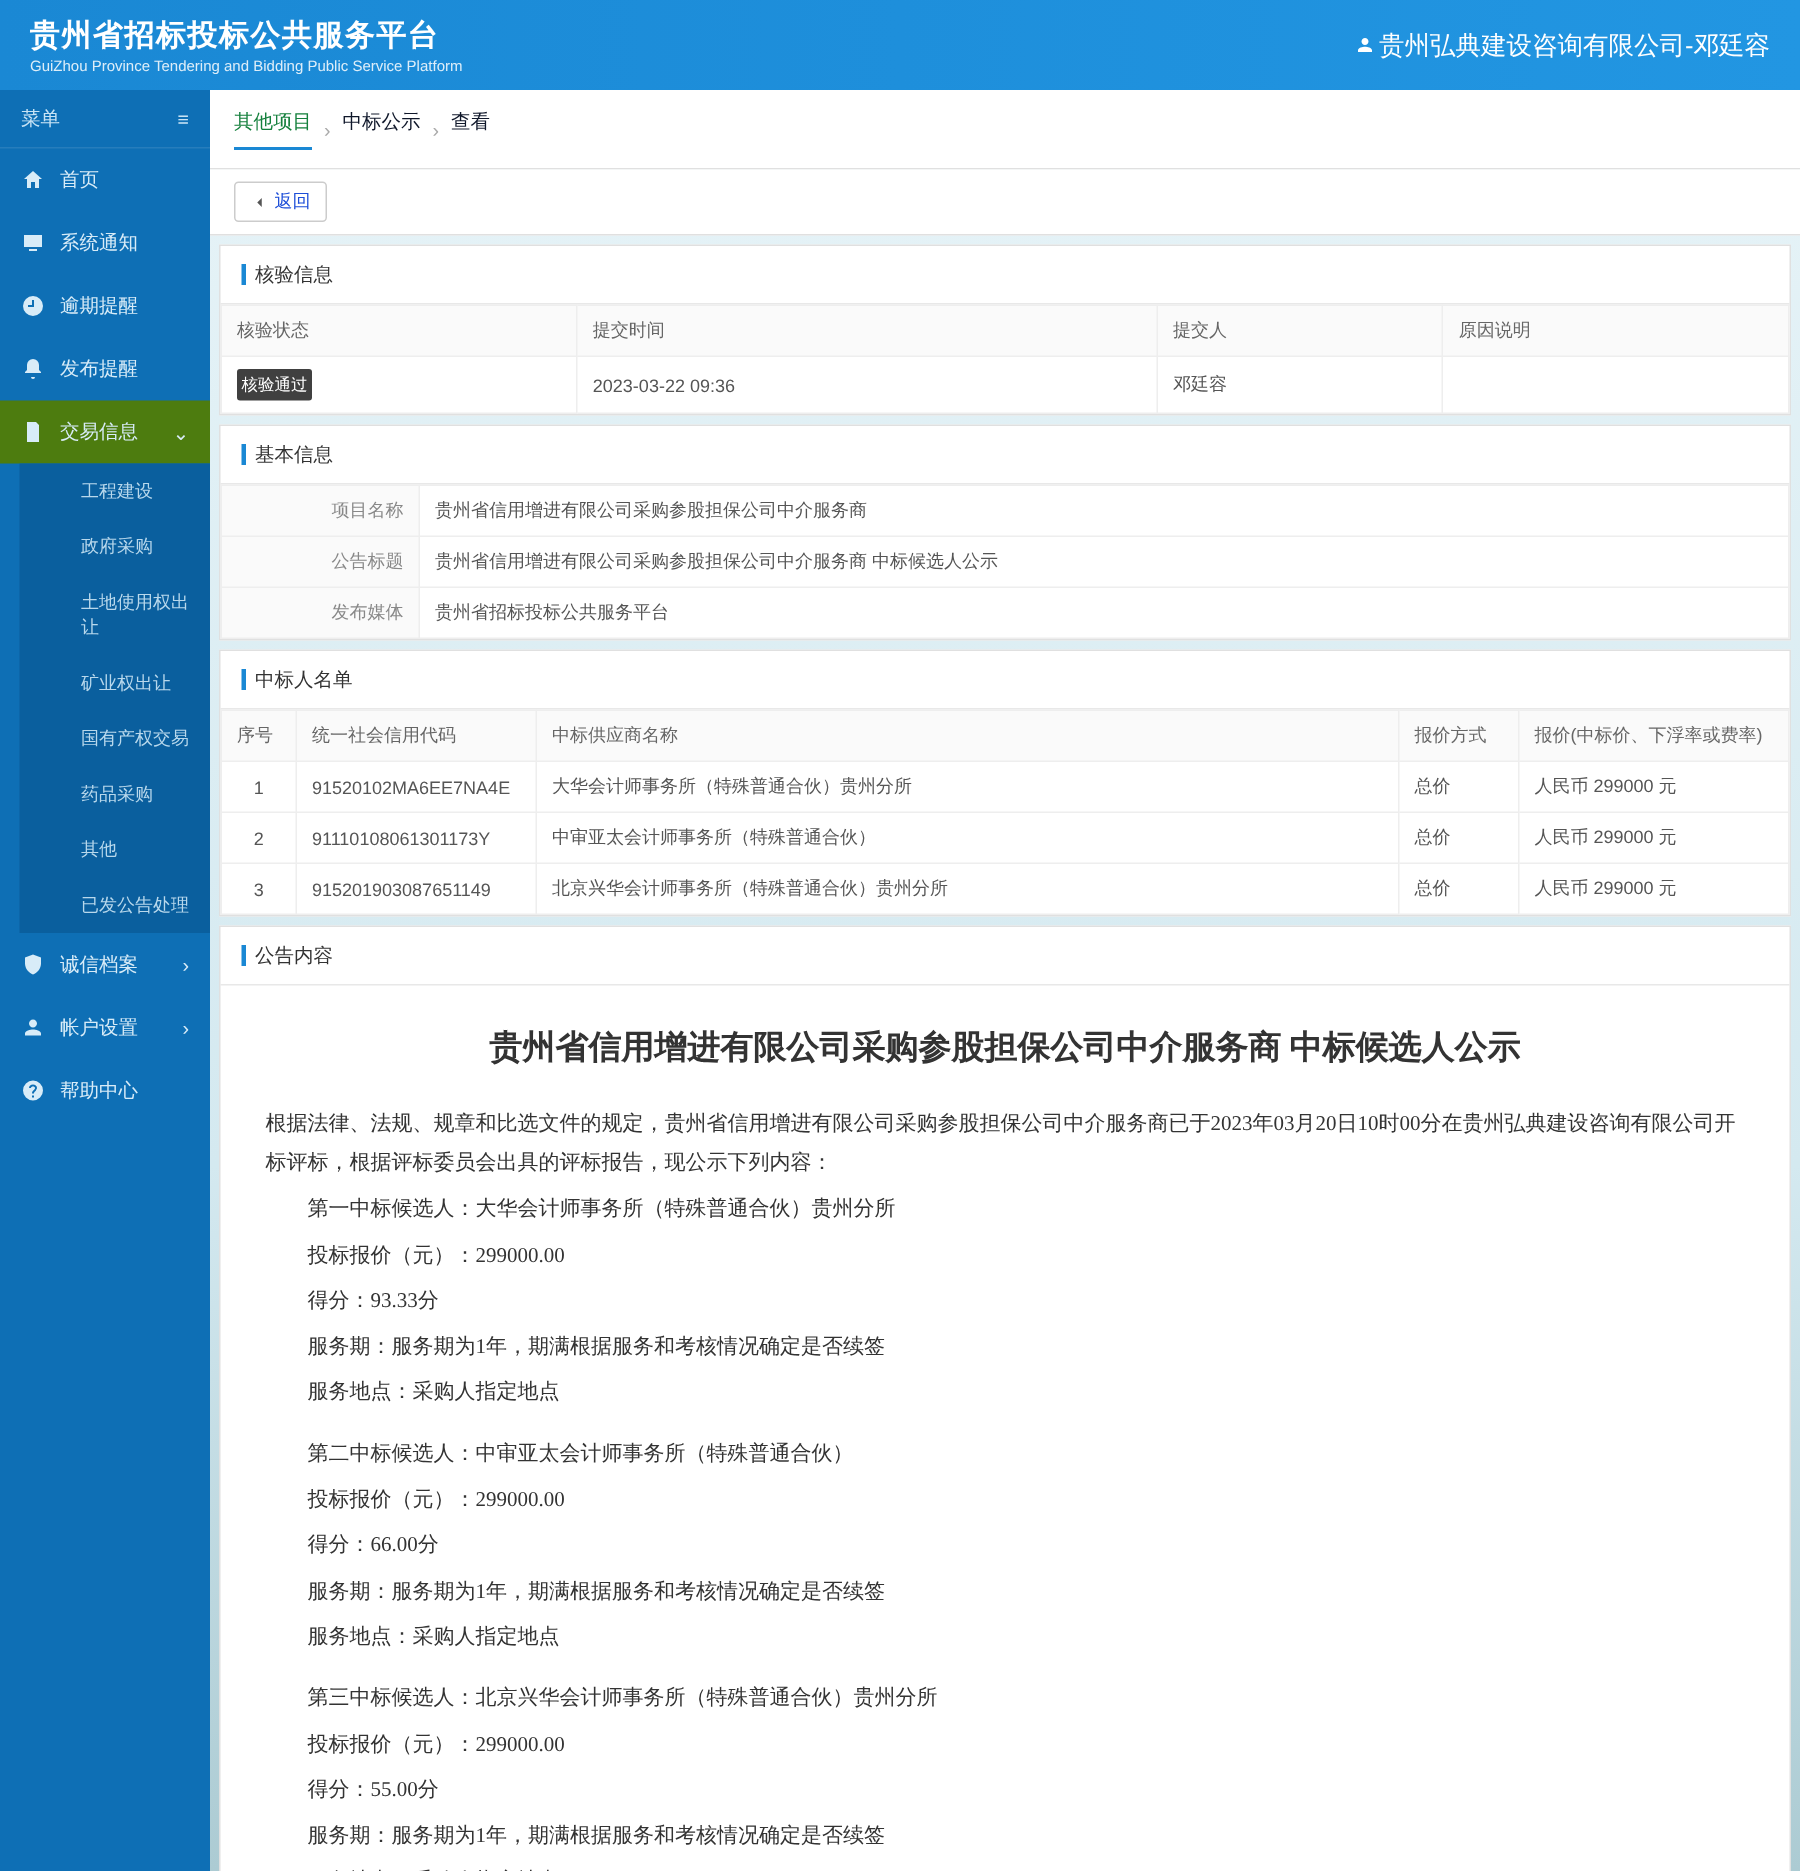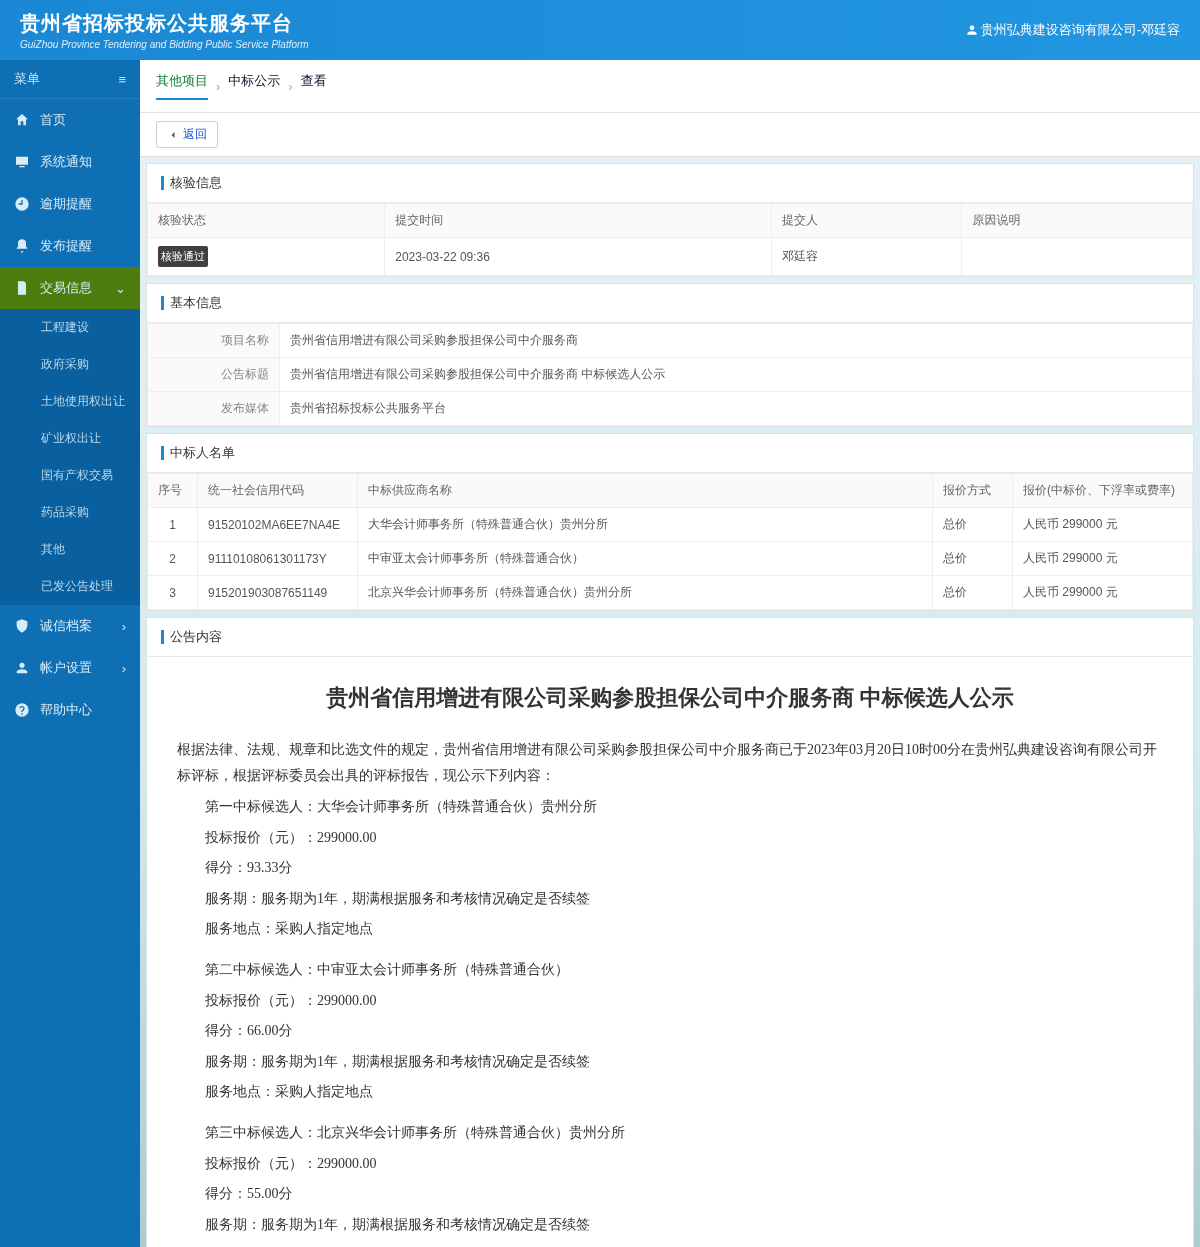--- a/index.html
+++ b/index.html
@@ -1,31 +1,31 @@
 <!DOCTYPE html>
 <html><head>
 <meta charset="utf-8">
 <style>
 * { box-sizing: border-box; margin: 0; padding: 0; }
 body { font-family: "Microsoft YaHei", Arial, sans-serif; font-size: 12px; color: #333; background: linear-gradient(to bottom, #e8f4f8 0%, #d4e9f0 60%, #a8c8d0 100%); min-height: 1247px; }
 .header { background: linear-gradient(to right, #1a88d4, #2296e2); height: 60px; display: flex; align-items: center; justify-content: space-between; padding: 0 20px; color: #fff; }
 .logo-block { display: flex; flex-direction: column; }
 .logo-title { font-size: 20px; font-weight: bold; letter-spacing: 1px; }
-.logo-sub { font-size: 10px; opacity: 0.85; margin-top: 2px; font-style: italic; }
-.user-block { display: flex; align-items: center; gap: 2px; font-size: 13px; }
+.logo-sub { font-size: 10px; opacity: 0.85; margin-top: 2px; }
+.user-block { display: flex; align-items: center; gap: 2px; font-size: 17px; }
 .user-block svg { width: 14px; height: 14px; fill: #fff; }
 
 .layout { display: flex; }
 .sidebar { width: 140px; background: #0e6fb5; color: #c7e3f5; min-height: 1187px; flex-shrink: 0; }
 .menu-header { padding: 10px 14px; font-size: 13px; border-bottom: 1px solid rgba(255,255,255,0.1); display: flex; justify-content: space-between; align-items: center; }
 .menu-item { display: flex; align-items: center; gap: 10px; padding: 12px 14px; cursor: pointer; font-size: 13px; color: #d8ecf8; }
 .menu-item.active { background: #4d7c0f; }
 .menu-item svg { width: 16px; height: 16px; fill: #d8ecf8; flex-shrink: 0; }
 .menu-chevron { margin-left: auto; }
-.submenu { background: #0a5f9e; }
+.submenu { background: #0a5f9e; margin-left: 13px; }
 .submenu .menu-sub-item { padding: 10px 14px 10px 38px; font-size: 12px; cursor: pointer; color: #b8d8ec; border-left: 3px solid transparent; }
 
 .main { flex: 1; padding: 0; }
 .breadcrumb { background: #fff; padding: 12px 16px; border-bottom: 1px solid #e0e0e0; display: flex; gap: 8px; align-items: center; font-size: 13px; }
 .breadcrumb-item { color: #0f172a; padding-bottom: 8px; border-bottom: 2px solid transparent; }
 .breadcrumb-item.first { border-bottom-color: #1a88d4; color: #15803d; }
 .breadcrumb-sep { color: #aaa; }
 
 .back-row { background: #fff; padding: 8px 16px; border-bottom: 1px solid #e0e0e0; }
 .back-btn { display: inline-flex; align-items: center; gap: 4px; border: 1px solid #ccc; border-radius: 3px; padding: 4px 10px; background: #fff; cursor: pointer; font-size: 12px; color: #1d4ed8; }

